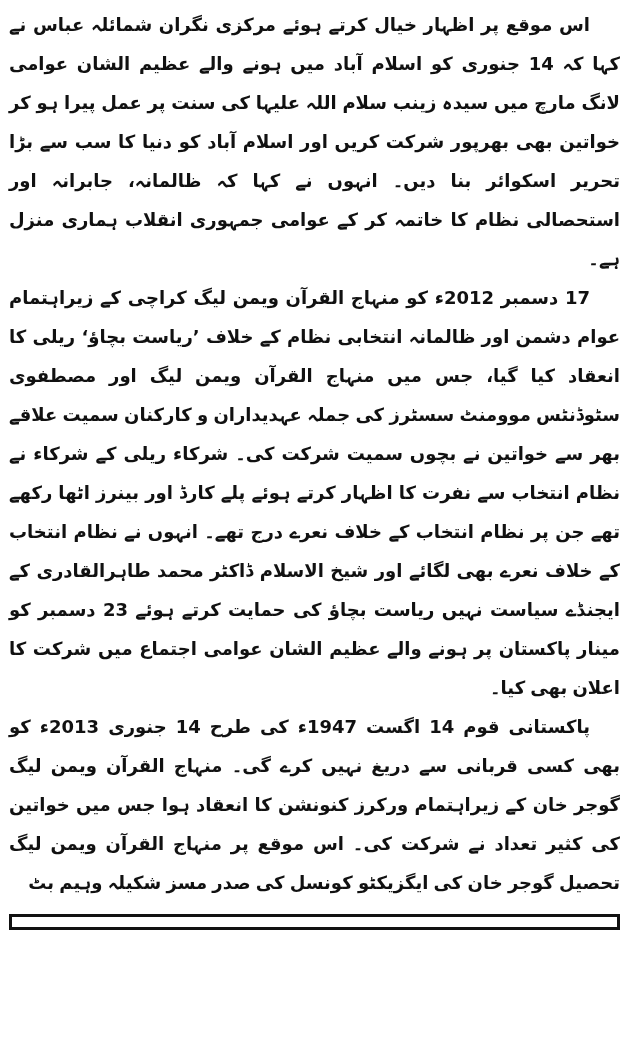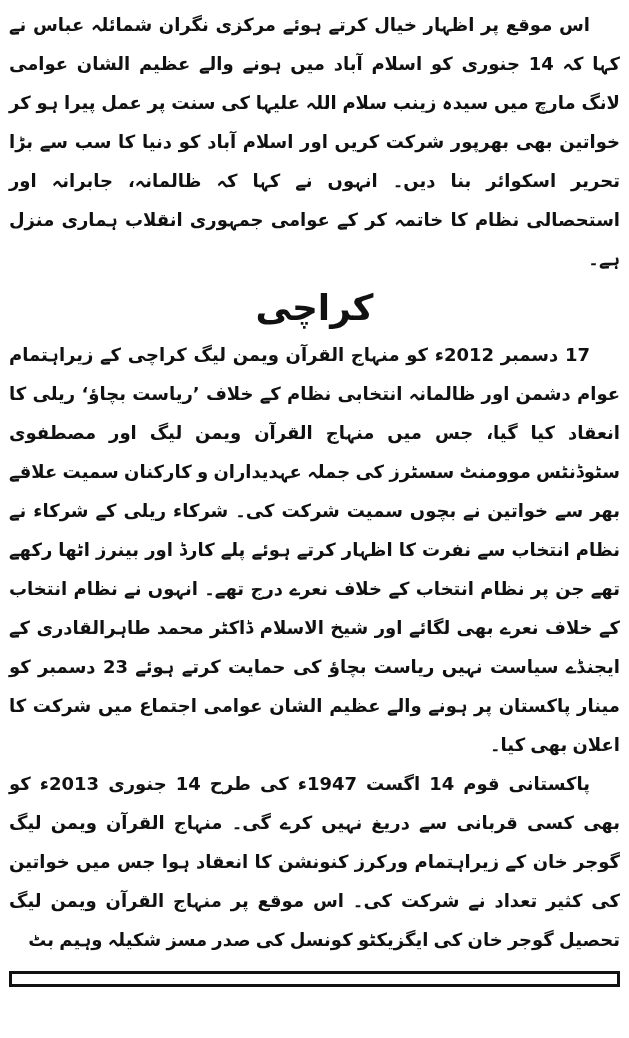--- a/index.html
+++ b/index.html
@@ -40,21 +40,20 @@
     background: #ffffff;
   }
 </style>
 </head>
 <body>
 
 <div class="page">
 
   <p class="body ind">اس موقع پر اظہار خیال کرتے ہوئے مرکزی نگران شمائلہ عباس نے کہا کہ 14 جنوری کو اسلام آباد میں ہونے والے عظیم الشان عوامی لانگ مارچ میں سیدہ زینب سلام اللہ علیہا کی سنت پر عمل پیرا ہو کر خواتین بھی بھرپور شرکت کریں اور اسلام آباد کو دنیا کا سب سے بڑا تحریر اسکوائر بنا دیں۔ انہوں نے کہا کہ ظالمانہ، جابرانہ اور استحصالی نظام کا خاتمہ کر کے عوامی جمہوری انقلاب ہماری منزل ہے۔</p>
 
-  <h1 class="city">کراچی</h1>
 
   <p class="body ind">17 دسمبر 2012ء کو منہاج القرآن ویمن لیگ کراچی کے زیراہتمام عوام دشمن اور ظالمانہ انتخابی نظام کے خلاف ’ریاست بچاؤ‘ ریلی کا انعقاد کیا گیا، جس میں منہاج القرآن ویمن لیگ اور مصطفوی سٹوڈنٹس موومنٹ سسٹرز کی جملہ عہدیداران و کارکنان سمیت علاقے بھر سے خواتین نے بچوں سمیت شرکت کی۔ شرکاء ریلی کے شرکاء نے نظام انتخاب سے نفرت کا اظہار کرتے ہوئے پلے کارڈ اور بینرز اٹھا رکھے تھے جن پر نظام انتخاب کے خلاف نعرے درج تھے۔ انہوں نے نظام انتخاب کے خلاف نعرے بھی لگائے اور شیخ الاسلام ڈاکٹر محمد طاہرالقادری کے ایجنڈے سیاست نہیں ریاست بچاؤ کی حمایت کرتے ہوئے 23 دسمبر کو مینار پاکستان پر ہونے والے عظیم الشان عوامی اجتماع میں شرکت کا اعلان بھی کیا۔</p>
 
 
   <p class="body ind">پاکستانی قوم 14 اگست 1947ء کی طرح 14 جنوری 2013ء کو بھی کسی قربانی سے دریغ نہیں کرے گی۔ منہاج القرآن ویمن لیگ گوجر خان کے زیراہتمام ورکرز کنونشن کا انعقاد ہوا جس میں خواتین کی کثیر تعداد نے شرکت کی۔ اس موقع پر منہاج القرآن ویمن لیگ تحصیل گوجر خان کی ایگزیکٹو کونسل کی صدر مسز شکیلہ وہیم بٹ</p>
 
   <section class="obit">
     
     
     

